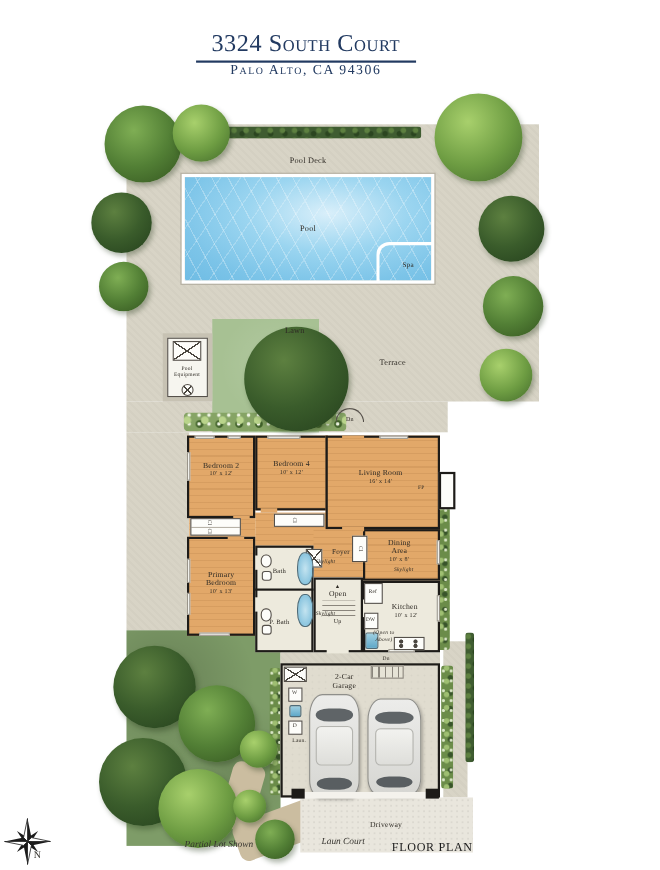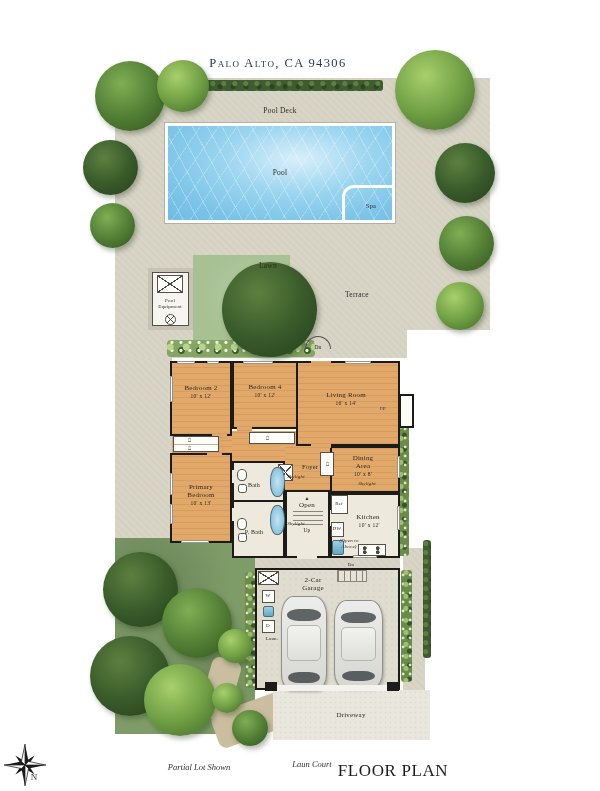--- a/index.html
+++ b/index.html
@@ -59,23 +59,24 @@
          padding:0 14px 3px;white-space:nowrap;z-index:8;}
   .subtitle{position:absolute;left:278px;top:56px;transform:translateX(-50%);font-size:12.5px;
          font-variant:small-caps;letter-spacing:1.4px;color:#223a61;white-space:nowrap;z-index:8;}
   .footnote{position:absolute;transform:translate(-50%,-50%);white-space:nowrap;color:#35332e;z-index:8;}
 </style>
 </head>
 <body>
 
 <div id="page">
 
+  <div class="title">3324 South Court</div>
   <div class="subtitle">Palo Alto, CA 94306</div>
 
-  <div class="abs" id="plan" style="left:115px;top:78px;width:375px;height:665px;padding-left:39px;">
+  <div class="abs" id="plan" style="left:115px;top:113px;width:375px;height:665px;padding-left:39px;">
 
     <div class="ground deck" style="left:0;top:0;width:375px;height:252px;"></div>
     <div class="ground deck" style="left:0;top:252px;width:292px;height:28px;"></div>
     <div class="ground deck" style="left:0;top:280px;width:57px;height:180px;"></div>
     <div class="ground lawn" style="left:78px;top:177px;width:97px;height:103px;"></div>
     <div class="ground garden" style="left:0;top:460px;width:140px;height:196px;"></div>
     <div class="ground tanpath" style="left:90px;top:580px;width:30px;height:62px;transform:rotate(16deg);"></div>
     <div class="ground tanpath" style="left:98px;top:624px;width:76px;height:36px;transform:rotate(-20deg);"></div>
     <div class="ground deck" style="left:140px;top:480px;width:145px;height:12px;"></div>
     <div class="ground deck" style="left:288px;top:470px;width:22px;height:142px;"></div>
@@ -276,15 +277,15 @@
       <path d="M2 22 L18.6 18.6 L22 22 Z" fill="#1b1b1b"></path>
         <path d="M2 22 L18.6 25.4 L22 22 Z" fill="#fff" stroke="#1b1b1b" stroke-width=".7"></path>
       <path d="M42 22 L25.4 18.6 L22 22 Z" fill="#fff" stroke="#1b1b1b" stroke-width=".7"></path>
         <path d="M42 22 L25.4 25.4 L22 22 Z" fill="#1b1b1b"></path>
     </g>
   </svg>
   <div class="footnote" style="left:34px;top:777px;font-size:9px;">N</div>
 
   <div class="footnote it" style="left:157px;top:767px;font-size:8.5px;">Partial Lot Shown</div>
   <div class="footnote it" style="left:270px;top:764px;font-size:8.5px;">Laun Court</div>
-  <div class="footnote" style="left:393px;top:771px;font-size:17px;letter-spacing:.6px;color:#1c1c1c;">FLOOR PLAN</div>
+  <div class="footnote" style="left:393px;top:771px;font-size:11px;letter-spacing:.6px;color:#1c1c1c;">FLOOR PLAN</div>
 
 </div>
 
 </body></html>

